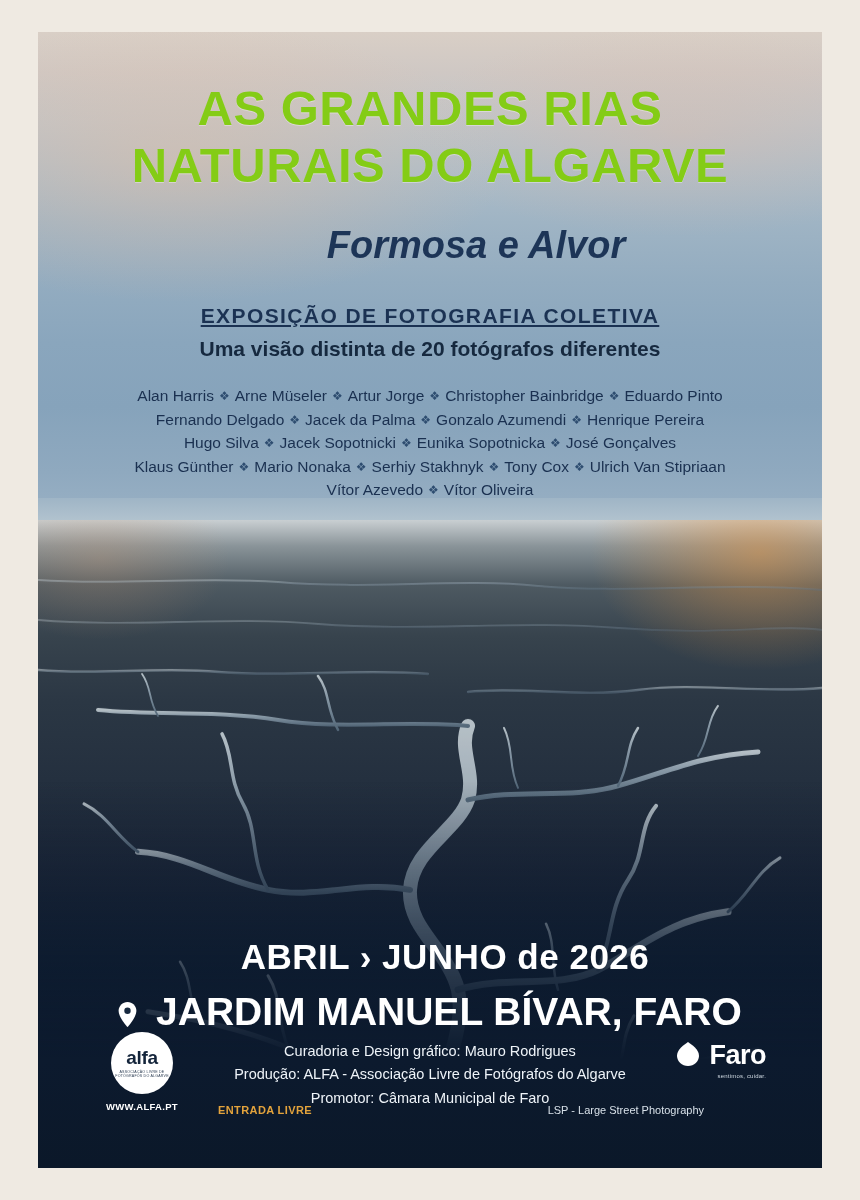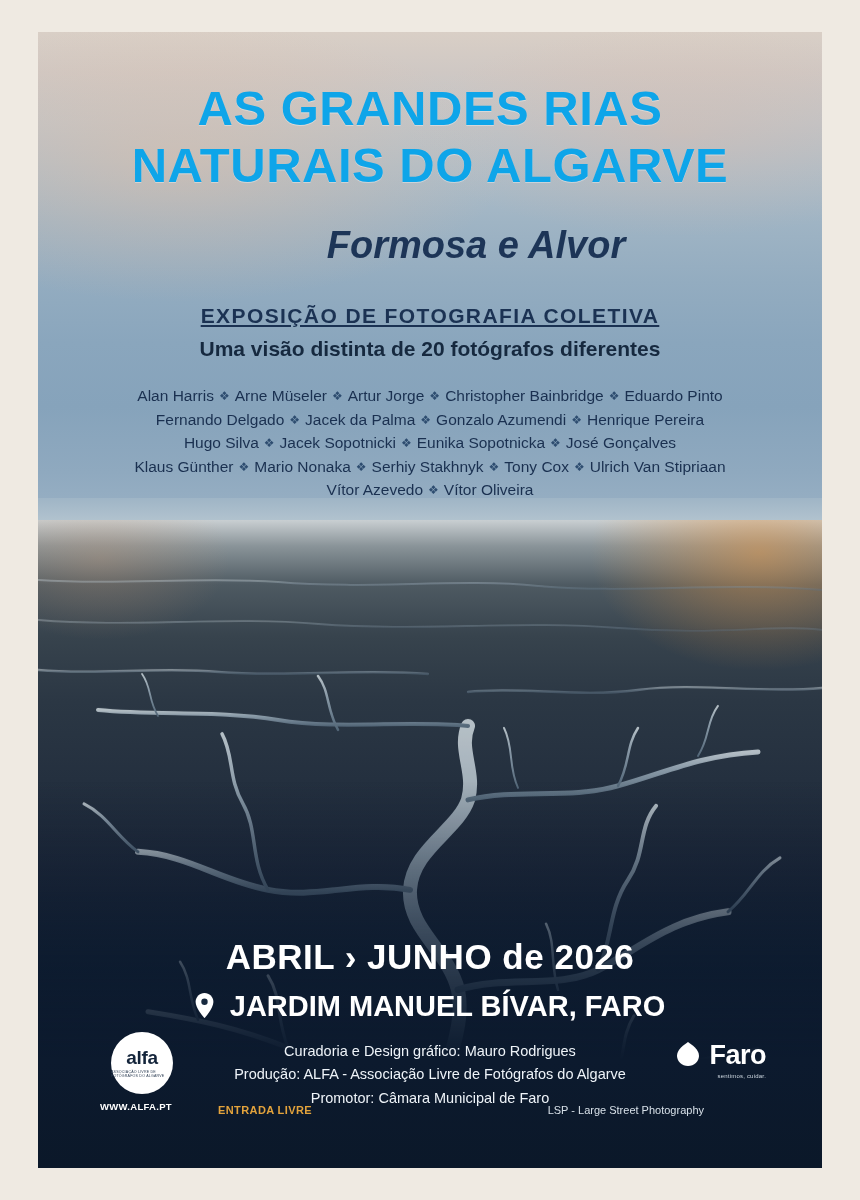--- a/index.html
+++ b/index.html
@@ -71,21 +71,21 @@
   .channels { position:absolute; left:0; top:43%; width:100%; height:57%; }
 
   
   .text-layer { position:absolute; left:0; top:0; width:100%; height:100%; }
 
   .title {
     position:absolute; left:0; top:48px; width:100%;
     text-align:center;
     font-size:49px; font-weight:bold; letter-spacing:0.5px;
     line-height:1.16;
-    color:#0ea5e9;
+    color:#84cc16;
     text-shadow:0 1px 0 rgba(255,255,255,0.35);
   }
   .title .l2 { display:block; }
 
   .subtitle {
     position:absolute; left:0; top:192px; width:100%;
     text-align:center;
     font-size:38px; font-style:italic; font-weight:bold;
     color:#1d3557;
     margin-left:46px;
@@ -107,50 +107,50 @@
 
   .credits {
     position:absolute; left:60px; top:352px; width:664px;
     text-align:center;
     font-size:15.5px; line-height:1.52;
     color:#1a3050;
   }
   .credits .sep { color:#2e4d70; padding:0 5px; font-size:12px; vertical-align:1px; }
 
   .dates {
-    position:absolute; left:0; top:905px; width:100%;
+    position:absolute; left:15px; top:905px; width:100%;
     text-align:center;
     font-size:35px; font-weight:bold; letter-spacing:0.5px;
     color:#ffffff;
   }
   .venue {
     position:absolute; left:0; top:958px; width:100%;
     text-align:center;
-    font-size:29px; font-weight:bold; color:#ffffff;
+    font-size:39px; font-weight:bold; color:#ffffff;
   }
   .venue .pin { display:inline-block; margin-right:8px; vertical-align:-2px; }
 
   .info {
     position:absolute; left:0; top:1008px; width:100%;
     text-align:center;
     font-size:14.5px; line-height:1.62; color:#eef3f8;
   }
 
   .free {
     position:absolute; left:180px; top:1072px;
     font-size:11px; font-weight:bold; letter-spacing:0.4px;
     color:#e3a33c;
   }
   .lsp {
     position:absolute; right:118px; top:1072px;
     font-size:11px; color:#d7e0e8;
   }
 
   
-  .alfa { position:absolute; left:62px; top:1000px; width:84px; text-align:left; }
+  .alfa { position:absolute; left:62px; top:1000px; width:84px; text-align:center; }
   .alfa-circle {
     width:62px; height:62px; border-radius:50%;
     background:#ffffff; margin:0 auto;
     display:flex; flex-direction:column; align-items:center; justify-content:center;
   }
   .alfa-word { font-size:19px; font-weight:bold; color:#13243a; line-height:1; letter-spacing:-0.3px; }
   .alfa-sub { font-size:3.6px; color:#2b3c52; margin-top:3px; letter-spacing:0.2px; }
   .alfa-url { margin-top:7px; font-size:9.5px; font-weight:bold; color:#ffffff; letter-spacing:0.3px; }
 
   

